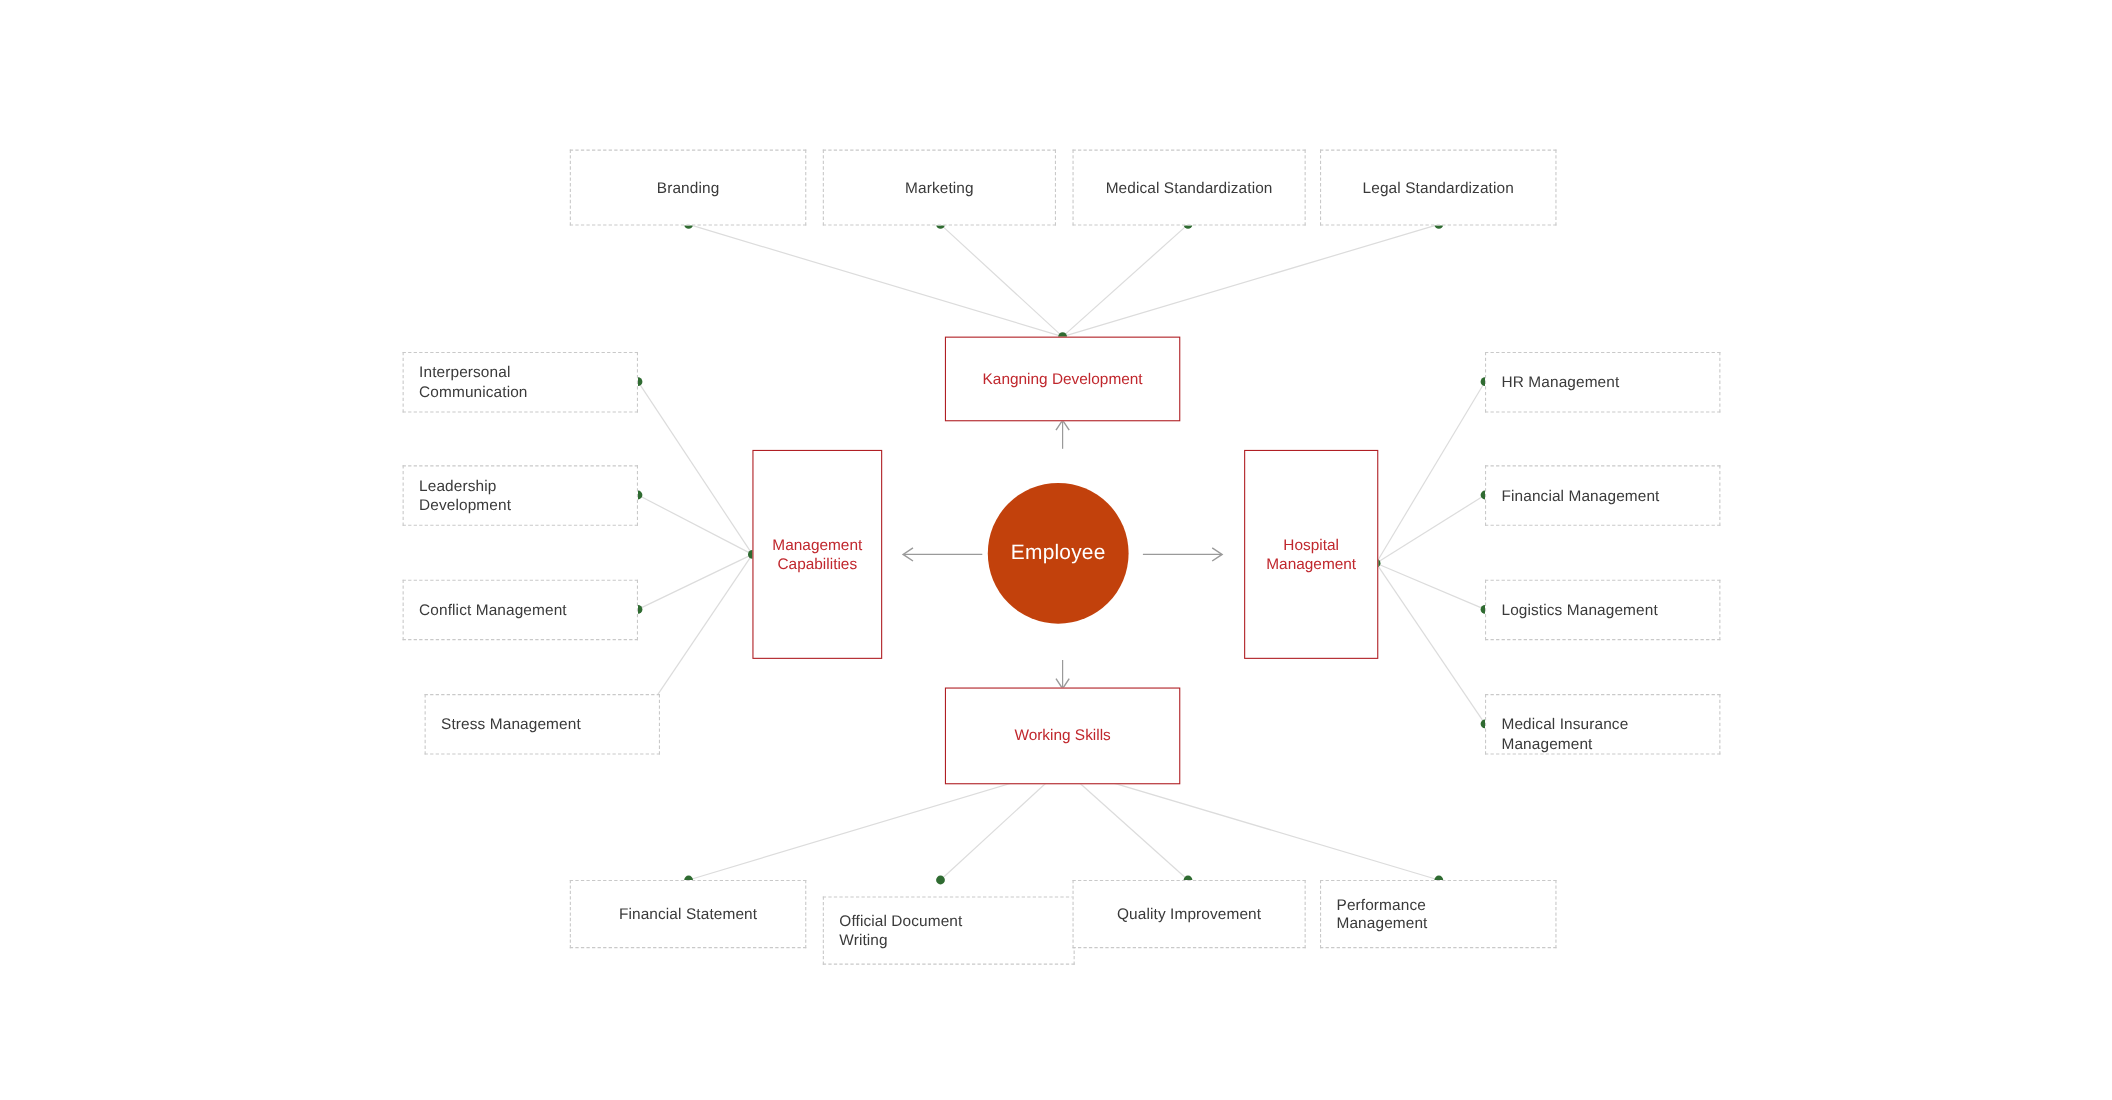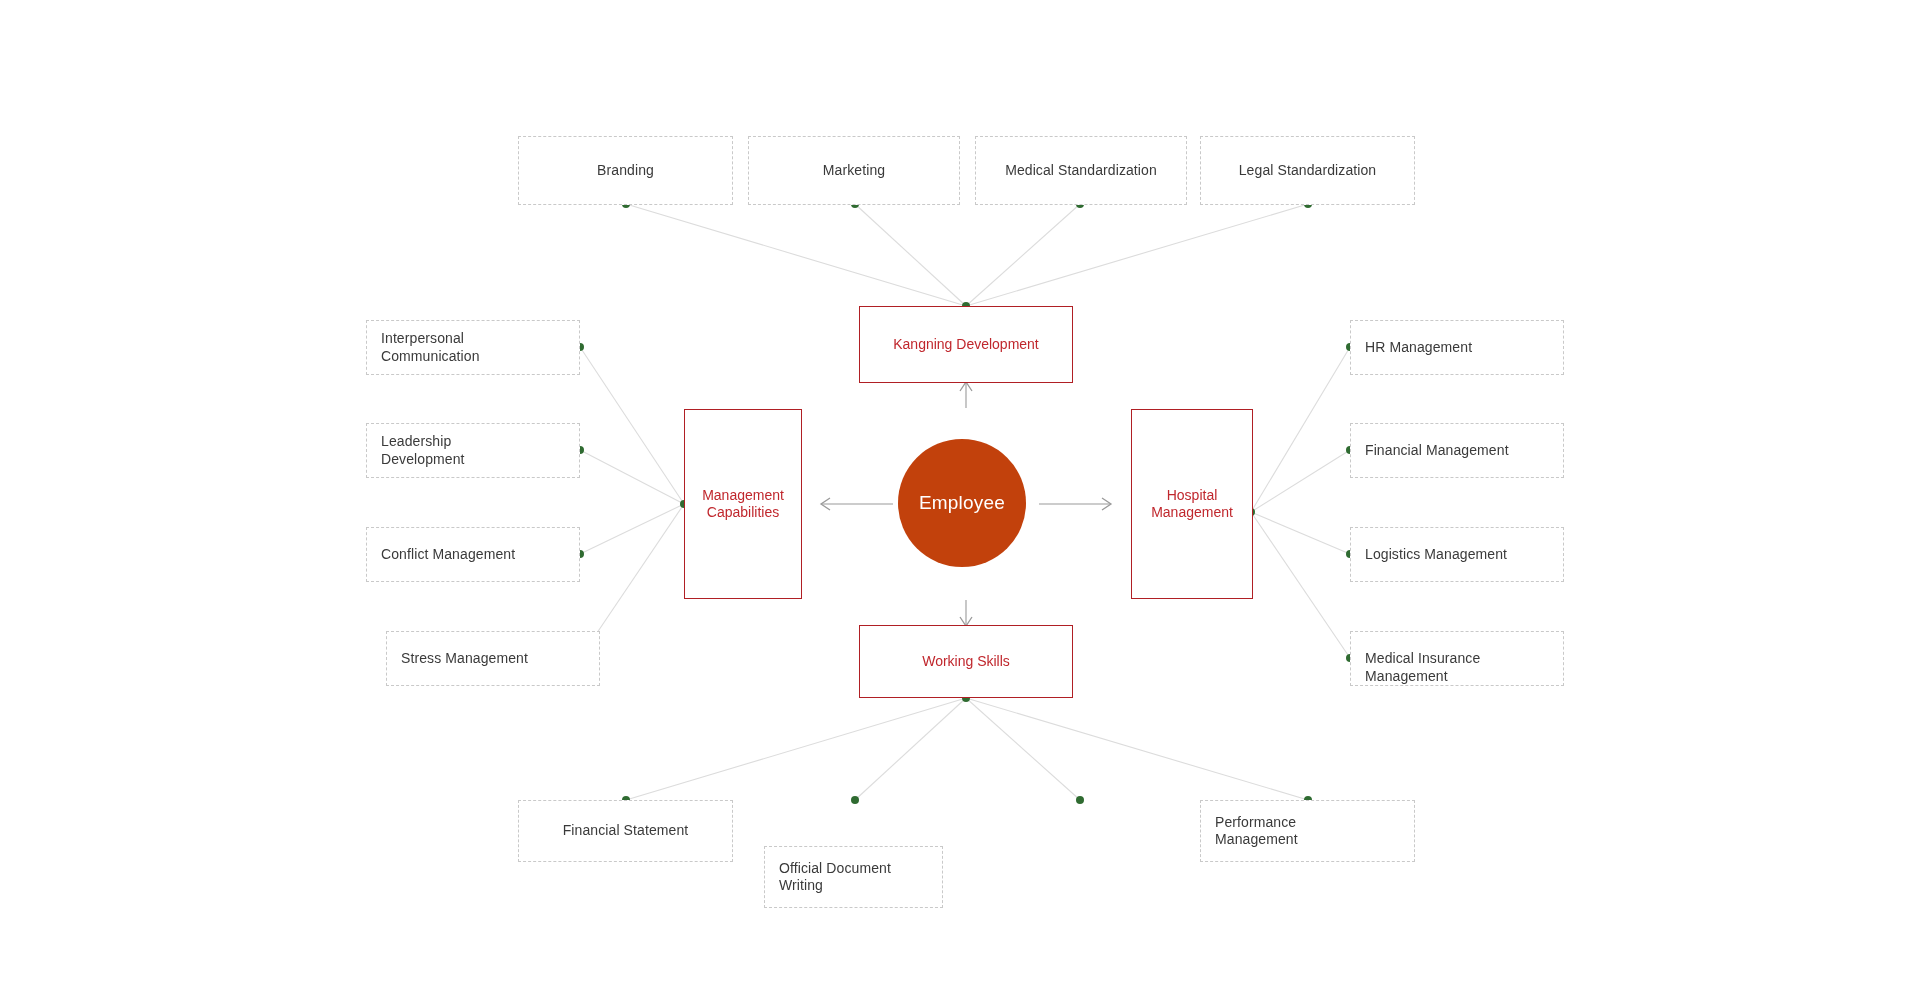--- a/index.html
+++ b/index.html
@@ -196,27 +196,30 @@
   <div class="leaf left-text" style="left:1350px; top:423px; width:214px; height:55px;">
     <span class="txt">Financial Management</span>
   </div>
   <div class="leaf left-text" style="left:1350px; top:527px; width:214px; height:55px;">
     <span class="txt">Logistics Management</span>
   </div>
   <div class="leaf left-text" style="left:1350px; top:631px; width:214px; height:55px;align-items:flex-end;">
     <span class="txt"><span>Medical Insurance</span><br><span>Management</span></span>
   </div>
 
-  <div class="branch" style="left:859px; top:625px; width:214px; height:73px;">
+  <div class="branch" style="left:859px; top:625px; width:214px; height:88px;">
     <span class="txt">Working Skills</span>
   </div>
 
   <div class="leaf center-text" style="left:518px; top:800px; width:215px; height:62px;">
     <span class="txt">Financial Statement</span>
   </div>
-  <div class="leaf left-text" style="left:748px; top:846px; width:179px; height:62px;margin-left:16px;">
+  <div class="leaf left-text" style="left:748px; top:815px; width:229px; height:62px;">
     <span class="txt"><span>Official Document</span><br><span>Writing</span></span>
+  </div>
+  <div class="leaf center-text" style="left:975px; top:800px; width:212px; height:62px;">
+    <span class="txt">Quality Improvement</span>
   </div>
   <div class="leaf left-text" style="left:1200px; top:800px; width:215px; height:62px;">
     <span class="txt"><span>Performance</span><br><span>Management</span></span>
   </div>
 
 </div>
 
 </body></html>

